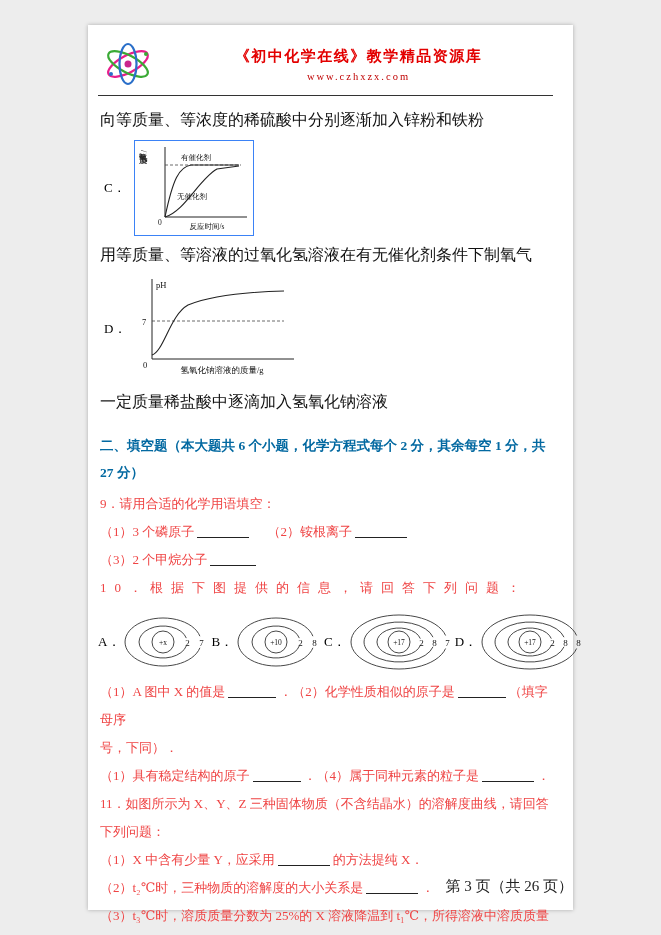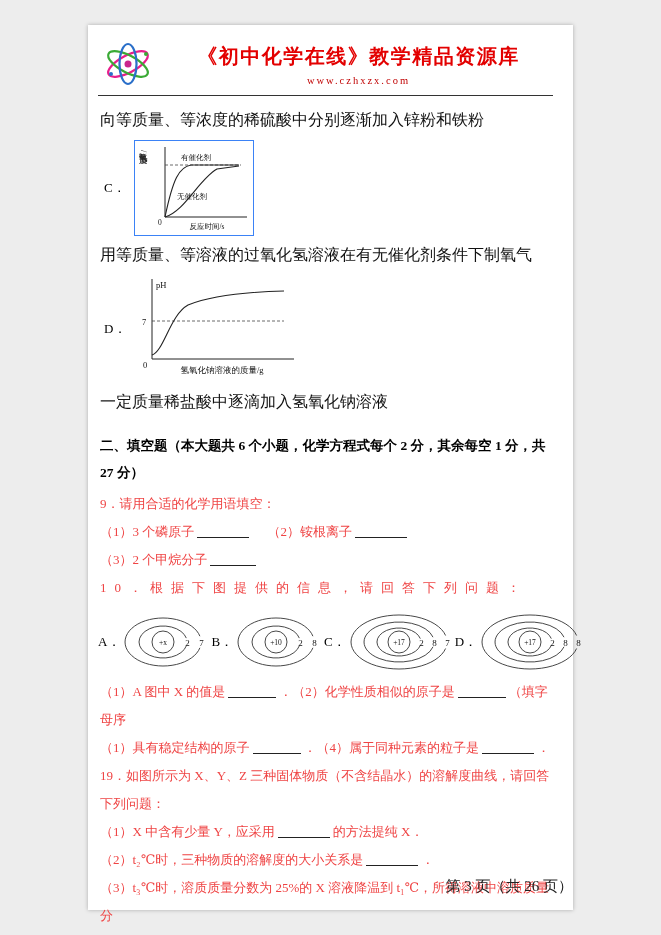--- a/index.html
+++ b/index.html
@@ -6,27 +6,27 @@
   html,body { background:#e9e9e9; }
   body { font-family:"Liberation Serif","DejaVu Serif",serif; }
   .canvas { position:relative; width:661px; height:935px; margin:0 auto; background:#ededed; overflow:hidden; }
   .page { position:absolute; left:88px; top:25px; width:485px; height:885px; background:#ffffff;
           padding:14px 20px 0 10px; box-shadow:0 0 4px rgba(0,0,0,.28); }
 
   
   .letterhead { display:flex; align-items:center; gap:12px; padding:2px 2px 8px 4px;
                 border-bottom:1.5px solid #333; margin-bottom:8px; }
   .head-text { flex:1; text-align:center; }
-  .head-title { font-weight:bold; font-size:20px; letter-spacing:1.5px; }
+  .head-title { font-weight:bold; font-size:15px; letter-spacing:1.5px; }
   .head-url { font-size:10.5px; letter-spacing:2px; margin-top:5px; }
 
   
   .body-line { font-size:16px; color:#111; line-height:2.05; padding-left:2px; }
   .q-line { font-size:13px; color:#ef4444; line-height:2.15; padding-left:2px; }
-  .section-heading { font-size:13.5px; font-weight:bold; color:#000000; line-height:2.0;
+  .section-heading { font-size:13.5px; font-weight:bold; color:#0369a1; line-height:2.0;
                      margin-top:14px; margin-bottom:4px; padding-left:2px; }
   .spaced { letter-spacing:8px; }
   .seg { margin-right:12px; white-space:nowrap; }
 
   .blank { display:inline-block; height:13px; border-bottom:1px solid #222;
            vertical-align:-2px; margin:0 3px; }
   .w46 { width:46px; } .w48 { width:48px; } .w52 { width:52px; }
 
   
   .option-row { display:flex; align-items:center; gap:8px; margin:3px 0 3px 6px; }
@@ -176,24 +176,27 @@
           <path class="shell" d="M98.6,27.5 A48,27 0 1 0 98.6,40.5"></path>
           <text class="shell-num" x="100.5" y="37.5">8</text>
         </svg>
       </div>
     </div>
 
     <p class="q-line">
       <span>（1）A 图中 X 的值是</span><span class="blank w48"></span><span>．（2）化学性质相似的原子是</span><span class="blank w48"></span><span>（填字母序</span>
     </p>
     <p class="q-line">
+      <span>号，下同）．</span>
+    </p>
+    <p class="q-line">
       <span>（1）具有稳定结构的原子</span><span class="blank w48"></span><span>．（4）属于同种元素的粒子是</span><span class="blank w52"></span><span>．</span>
     </p>
 
-    <p class="q-line">19．如图所示为 X、Y、Z 三种固体物质（不含结晶水）的溶解度曲线，请回答下列问题：</p>
+    <p class="q-line">11．如图所示为 X、Y、Z 三种固体物质（不含结晶水）的溶解度曲线，请回答下列问题：</p>
     <p class="q-line">
       <span>（1）X 中含有少量 Y，应采用</span><span class="blank w52"></span><span>的方法提纯 X．</span>
     </p>
     <p class="q-line">
       <span>（2）t₂℃时，三种物质的溶解度的大小关系是</span><span class="blank w52"></span><span>．</span>
     </p>
     <p class="q-line">（3）t₃℃时，溶质质量分数为 25%的 X 溶液降温到 t₁℃，所得溶液中溶质质量分</p>
 
     <div class="footer">第 3 页（共 26 页）</div>
 

